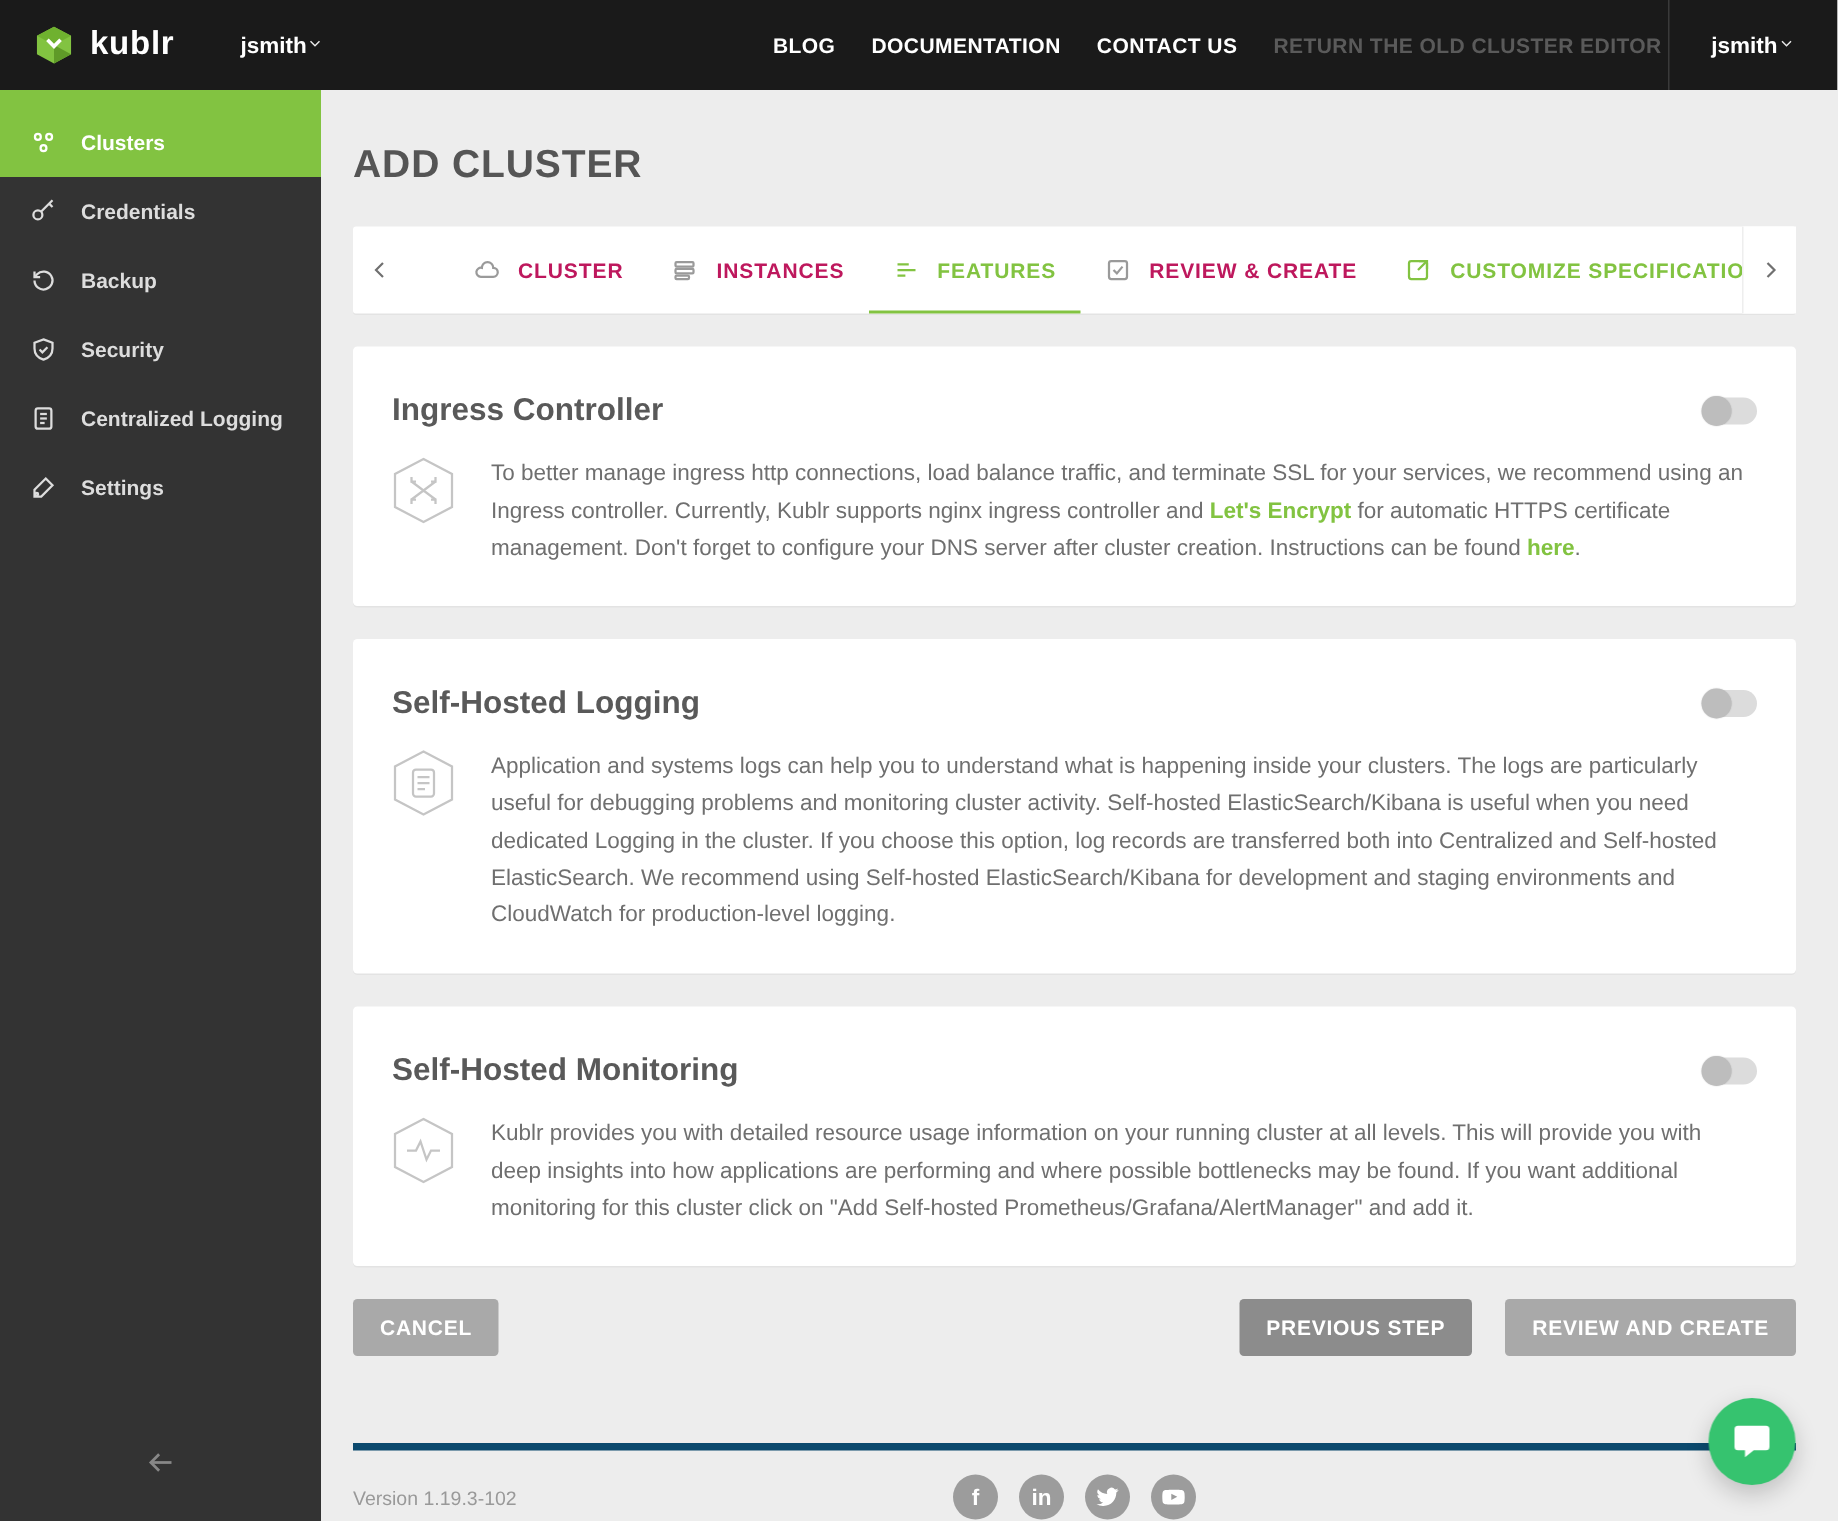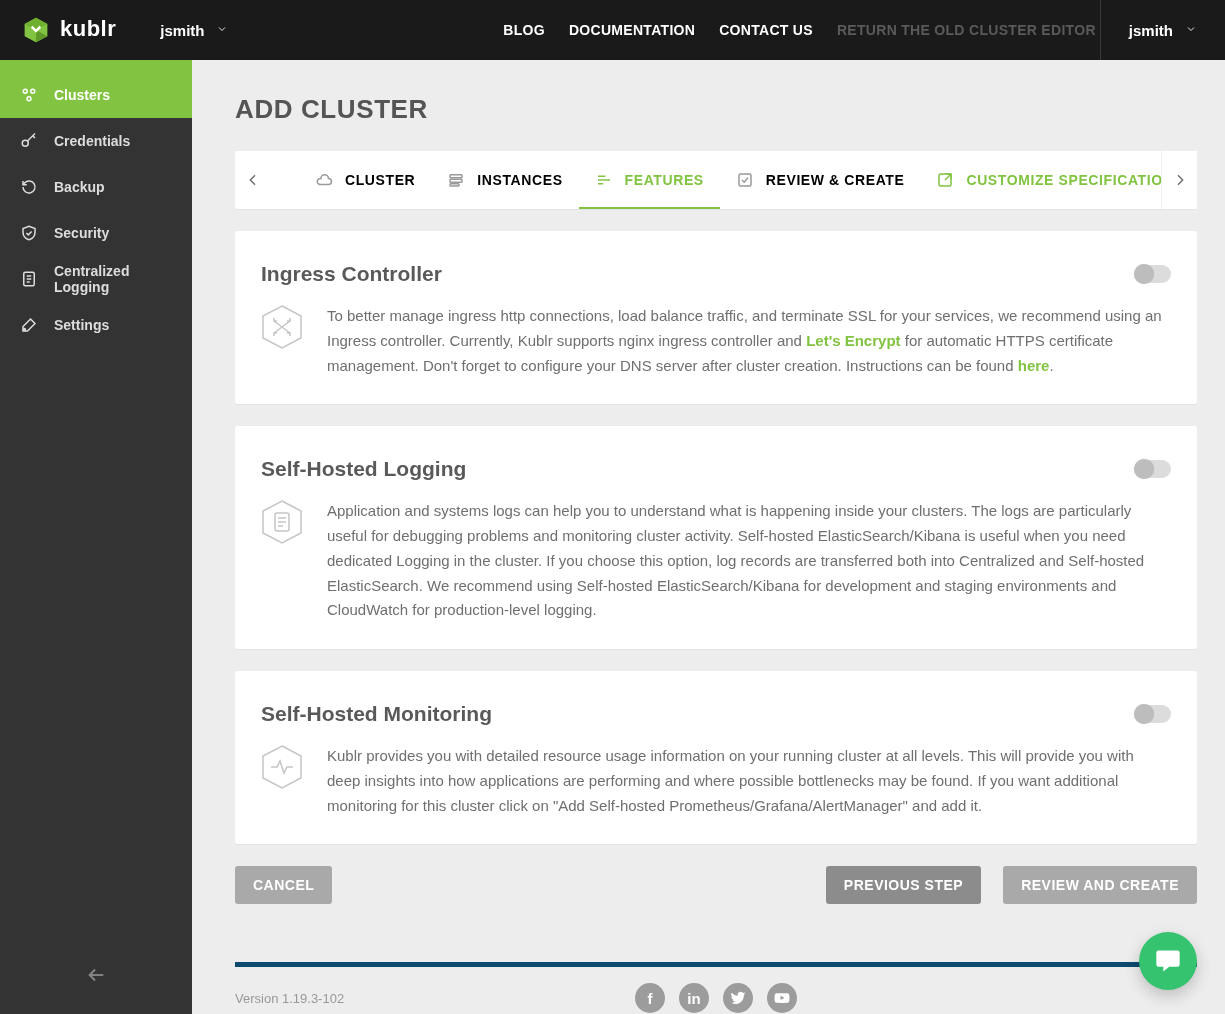--- a/index.html
+++ b/index.html
@@ -16,49 +16,49 @@
   *{box-sizing:border-box;}
   html,body{margin:0;padding:0;font-family:"Segoe UI",Arial,Helvetica,sans-serif;background:var(--pageBg);height:100%;}
   body{width:1225px;height:1014px;overflow:hidden;position:relative;}
   a{text-decoration:none;}
 
   
   .topbar{height:60px;background:var(--dark);color:#fff;display:flex;align-items:center;}
   .logo{display:flex;align-items:flex-start;gap:10px;padding:0 22px;font-size:22px;font-weight:700;letter-spacing:0.5px;}
   .logo .hex{width:28px;height:28px;transform:none;display:flex;align-items:center;justify-content:center;}
   .logo .hex svg{display:block;}
-  .ddown{display:flex;align-items:center;gap:12px;padding:0 22px;color:#fff;font-weight:600;font-size:15px;cursor:pointer;}
+  .ddown{display:flex;align-items:center;gap:0;padding:0 22px;color:#fff;font-weight:600;font-size:15px;cursor:pointer;}
   .ddown .chev{font-size:11px;opacity:.9;}
   .topnav{flex:1;display:flex;justify-content:flex-end;gap:24px;align-items:center;padding-right:4px;}
   .topnav .link{color:#fff;font-weight:700;font-size:14px;letter-spacing:.3px;cursor:pointer;}
   .topnav .ghost{color:#5a5a5a;font-weight:600;font-size:14px;letter-spacing:.3px;cursor:pointer;white-space:nowrap;}
   .userbox{border-left:1px solid #3a3a3a;height:60px;display:flex;align-items:center;}
   .userbox .ddown{padding:0 28px;}
 
   
-  .sidebar{position:absolute;top:60px;left:0;bottom:0;width:192px;background:var(--sidebar);color:#ccc;}
+  .sidebar{position:absolute;top:60px;left:0;bottom:0;width:214px;background:var(--sidebar);color:#ccc;}
   .side-green-top{height:12px;background:var(--green);}
   .side-item{display:flex;align-items:center;gap:16px;height:46px;padding:0 20px;color:#ddd;font-weight:600;font-size:14px;cursor:pointer;}
   .side-item.active{background:var(--green);color:#fff;}
   .side-item .ico{width:18px;height:18px;flex:0 0 18px;display:flex;align-items:center;justify-content:center;color:inherit;}
   .side-item .ico svg{stroke:currentColor;fill:none;stroke-width:2;}
   .sidebar .collapse{position:absolute;bottom:28px;left:0;right:0;display:flex;justify-content:center;color:#888;}
   .sidebar .collapse svg{stroke:#888;fill:none;stroke-width:2;}
 
   
   .main{position:absolute;top:60px;left:207px;right:0;bottom:0;padding:0 28px;overflow:auto;}
   .page-title{font-size:26px;font-weight:800;color:#555555;letter-spacing:.6px;padding:34px 0 26px 0;}
 
   
   .stepper-wrap{background:#fff;border-radius:2px;box-shadow:0 1px 0 rgba(0,0,0,.04);height:58px;position:relative;display:flex;align-items:center;}
   .stepper-wrap .nav-arrow{width:36px;height:58px;display:flex;align-items:center;justify-content:center;color:#949494;cursor:pointer;}
   .stepper-wrap .nav-arrow svg{stroke:#707070;fill:none;stroke-width:2.2;}
   .stepper-wrap .nav-arrow.right{position:absolute;right:0;top:0;border-left:1px solid #eee;background:#fff;}
   .steps{flex:1;display:flex;justify-content:space-between;align-items:center;padding:0 40px 0 28px;overflow:hidden;}
-  .step{display:flex;align-items:center;gap:12px;color:#000000;font-weight:800;font-size:14px;letter-spacing:.6px;cursor:pointer;height:58px;padding:0 16px;position:relative;white-space:nowrap;}
+  .step{display:flex;align-items:center;gap:12px;color:#be185d;font-weight:800;font-size:14px;letter-spacing:.6px;cursor:pointer;height:58px;padding:0 16px;position:relative;white-space:nowrap;}
   .step.current{color:var(--green);}
   .step.current::after{content:"";position:absolute;left:0;right:0;bottom:-1px;height:3px;background:var(--green);}
   .step .sicon{width:18px;height:18px;display:flex;align-items:center;justify-content:center;}
   .step .sicon svg{stroke:#9a9a9a;fill:none;stroke-width:2;}
   .step.current .sicon svg{stroke:var(--green);}
   .step.highlight{color:var(--green);}
   .step.highlight .sicon svg{stroke:var(--green);}
 
   
   .card{background:#fff;border-radius:3px;padding:31px 26px 26px;margin-top:22px;box-shadow:0 1px 0 rgba(0,0,0,.04);}

